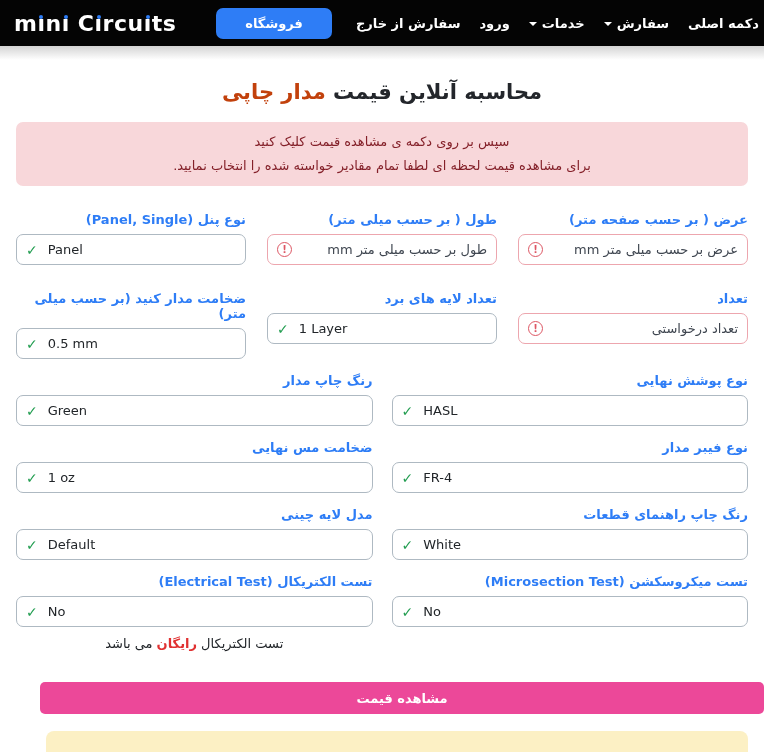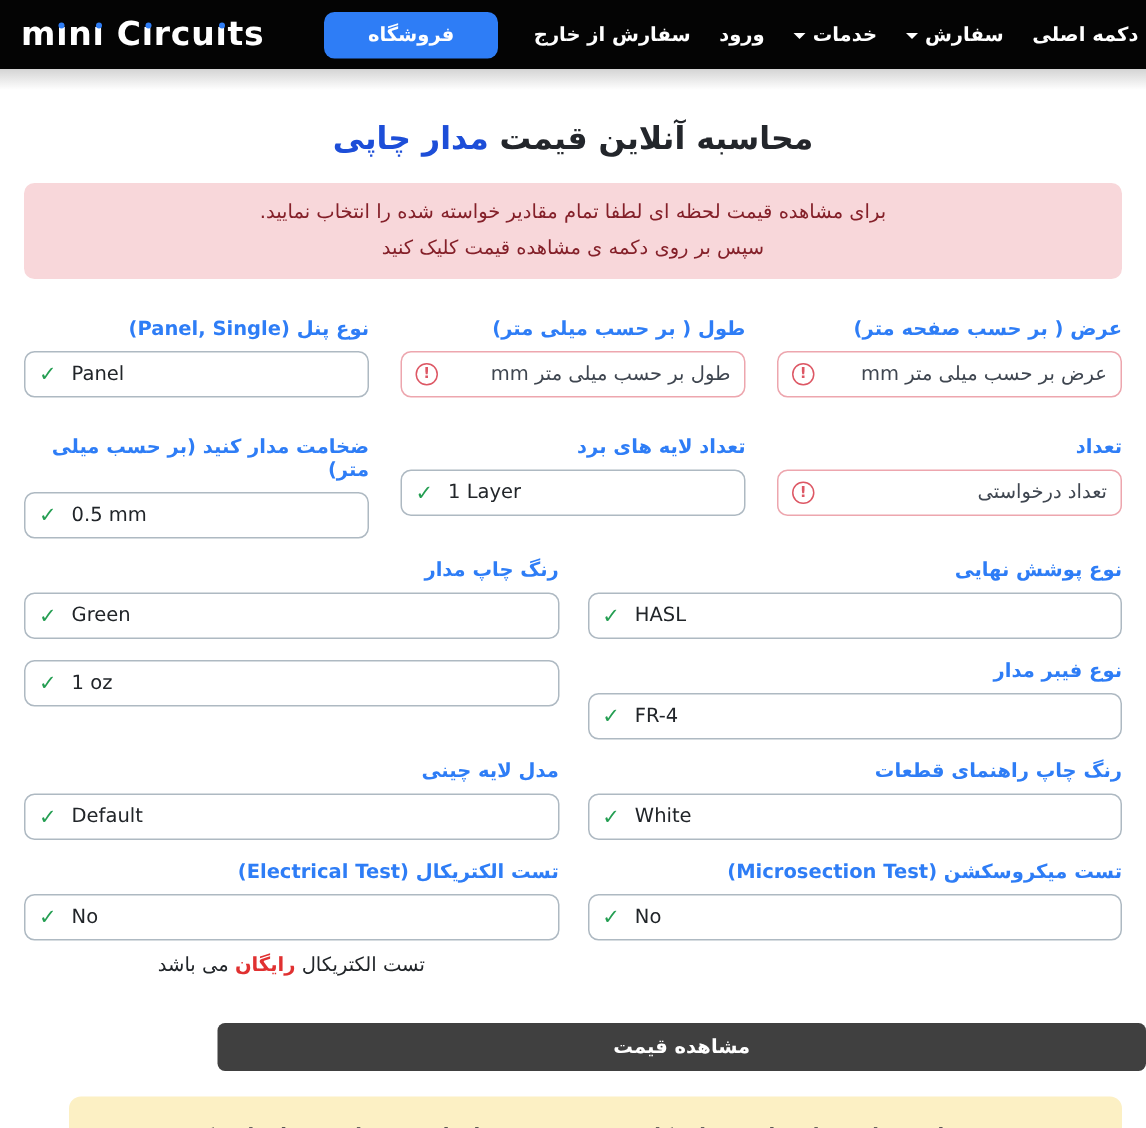--- a/index.html
+++ b/index.html
@@ -33,21 +33,21 @@
   .caret {
     width:0; height:0; display:inline-block;
     border-left:4px solid transparent; border-right:4px solid transparent;
     border-top:4px solid #ffffff; margin-top:2px;
   }
   .fade { height:14px; background:linear-gradient(#d4d4d4,#ffffff); }
 
   
   main { direction:rtl; padding:20px 16px 0; }
   h1 { text-align:center; font-size:21px; font-weight:700; color:#23262b; margin:0; }
-  .accent { color:#1d4ed8; }
+  .accent { color:#c2410c; }
   .alert {
     margin-top:18px; background:#f8d7da; color:#842029; border-radius:7px;
     padding:8px 14px; text-align:center; font-size:13px; font-weight:500; line-height:1.85;
   }
   .grid3 { display:grid; grid-template-columns:1fr 1fr 1fr; gap:21px; margin-top:26px; }
   .grid2 { display:grid; grid-template-columns:1fr 1fr; gap:19px; margin-top:14px; }
   .flabel { display:block; color:#2e7df6; font-size:13px; font-weight:700; margin-bottom:7px; text-align:right; }
   .ctrl {
     height:31px; border-radius:7px; display:flex; align-items:center;
     padding:0 9px; font-size:13px; background:#fff;
@@ -61,22 +61,22 @@
   }
   .inp input::placeholder { color:#3f4650; opacity:1; }
   .erricon {
     width:15px; height:15px; border:1.5px solid #dd5764; border-radius:50%;
     color:#dd5764; font-size:10px; font-weight:700;
     display:flex; align-items:center; justify-content:center; flex:0 0 auto;
   }
   .note { margin-top:9px; text-align:center; font-size:13px; color:#212529; font-weight:500; }
   .note .hl { color:#e03131; font-weight:700; }
   .submit {
-    display:block; width:619px; margin:31px -16px 0; height:32px;
-    background:#404040; color:#fff; border:none; border-radius:5px;
+    display:block; width:724px; margin:31px -16px 0; height:32px;
+    background:#ec4899; color:#fff; border:none; border-radius:5px;
     font-family:inherit; font-size:13px; font-weight:700; cursor:pointer;
   }
   .notice {
     margin:17px 0 0 30px; background:#fcf0c4; border-radius:8px;
     padding:17px 12px 26px; text-align:center; font-size:13px; font-weight:600;
     color:#33363b; line-height:1.6;
   }
   .notice p { margin:0; }
 </style>
 </head>
@@ -108,22 +108,22 @@
 <div class="fade"></div>
 
 <main>
 
   <h1>
     <span>محاسبه آنلاین قیمت</span>
     <span class="accent">مدار چاپی</span>
   </h1>
 
   <div class="alert">
+    <div>سپس بر روی دکمه ی مشاهده قیمت کلیک کنید</div>
     <div>برای مشاهده قیمت لحظه ای لطفا تمام مقادیر خواسته شده را انتخاب نمایید.</div>
-    <div>سپس بر روی دکمه ی مشاهده قیمت کلیک کنید</div>
   </div>
 
   <div class="grid3">
     <div>
       <span class="flabel">عرض ( بر حسب صفحه متر)</span>
       <div class="ctrl inp">
         <input placeholder="عرض بر حسب میلی متر mm" style="">
         <span class="erricon">!</span>
       </div>
     </div>
@@ -186,20 +186,21 @@
 
   <div class="grid2">
     <div>
       <span class="flabel">نوع فیبر مدار</span>
       <div class="ctrl sel">
         <span class="chk">✓</span>
         <span>FR-4</span>
       </div>
     </div>
     <div>
+      <span class="flabel">ضخامت مس نهایی</span>
       <div class="ctrl sel">
         <span class="chk">✓</span>
         <span>1 oz</span>
       </div>
     </div>
   </div>
 
   <div class="grid2">
     <div>
       <span class="flabel">رنگ چاپ راهنمای قطعات</span>

